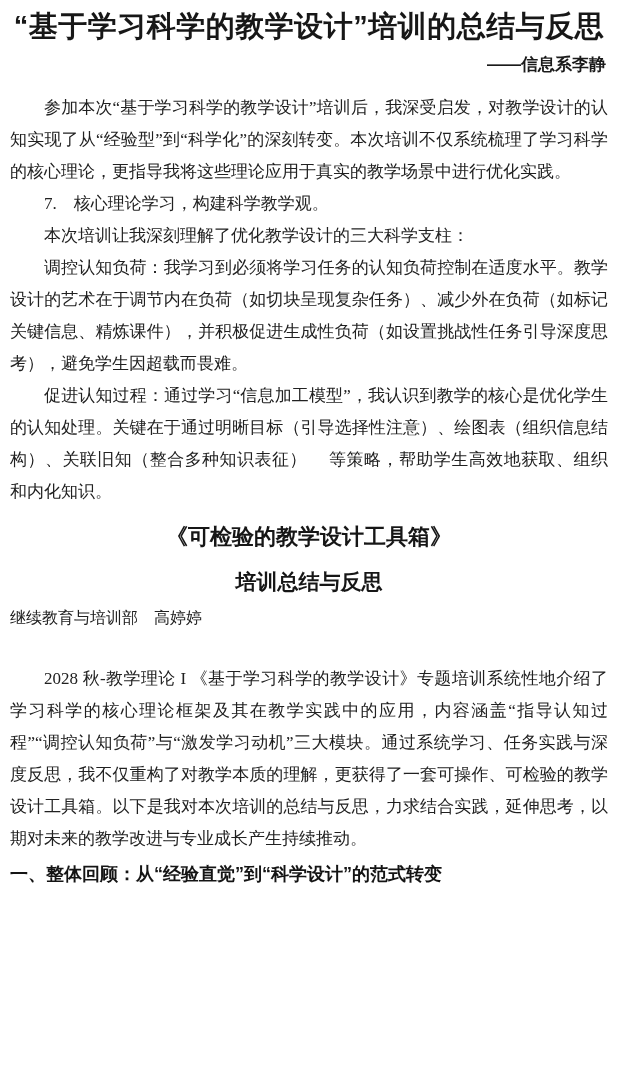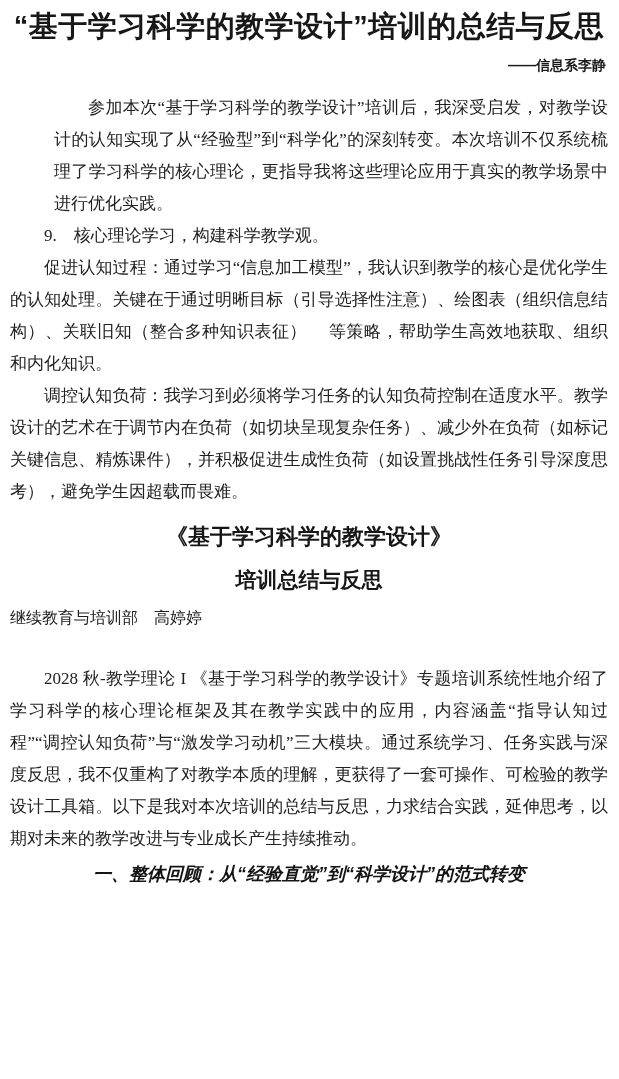--- a/index.html
+++ b/index.html
@@ -26,47 +26,47 @@
     font-size: 29px;
     line-height: 41px;
     text-align: center;
     letter-spacing: 0.5px;
     margin: 0;
     color: #171717;
   }
   .byline {
     font-family: "Liberation Sans", "DejaVu Sans", sans-serif;
     font-weight: 700;
-    font-size: 14px;
+    font-size: 17px;
     line-height: 22px;
     text-align: right;
     margin: 7px 2px 0 0;
     color: #1a1a1a;
   }
   .body-par {
     font-family: "Liberation Serif", "DejaVu Serif", serif;
     font-size: 17px;
     line-height: 32px;
     text-align: justify;
     text-indent: 2em;
     margin: 0;
     color: #212121;
   }
-  .p-intro { margin-top: 16px; margin-left: 44px; }
+  .p-intro { margin-top: 16px; }
   .sub-title1 {
     font-family: "Liberation Sans", "DejaVu Sans", sans-serif;
     font-weight: 700;
     font-size: 22px;
     line-height: 30px;
     text-align: center;
     margin: 14px 0 0 0;
     color: #161616;
   }
   .sub-title2 {
-    font-family: Liberation Mono, monospace;
+    font-family: Liberation Serif, serif;
     font-weight: 700;
     font-size: 21px;
     line-height: 28px;
     text-align: center;
     margin: 16px 0 0 0;
     color: #161616;
   }
   .sub-author {
     font-family: "Liberation Serif", "DejaVu Serif", serif;
     font-size: 16px;
@@ -74,46 +74,45 @@
     text-align: left;
     margin: 11px 0 0 0;
     color: #212121;
   }
   .p-overview { margin-top: 34px; }
   .section-heading {
     font-family: "Liberation Sans", "DejaVu Sans", sans-serif;
     font-weight: 700;
     font-size: 18px;
     line-height: 30px;
-    text-align: center;
     margin: 4px 0 2px 0;
     color: #141414;
-    font-style: italic;
   }
 </style>
 </head>
 <body>
 
 <div class="page">
 
   <h1 class="doc-title">“基于学习科学的教学设计”培训的总结与反思</h1>
 
   <div class="byline">——信息系李静</div>
 
   <p class="body-par p-intro">参加本次“基于学习科学的教学设计”培训后，我深受启发，对教学设计的认知实现了从“经验型”到“科学化”的深刻转变。本次培训不仅系统梳理了学习科学的核心理论，更指导我将这些理论应用于真实的教学场景中进行优化实践。</p>
 
-  <p class="body-par">9.　核心理论学习，构建科学教学观。</p>
+  <p class="body-par">7.　核心理论学习，构建科学教学观。</p>
 
+  <p class="body-par">本次培训让我深刻理解了优化教学设计的三大科学支柱：</p>
+
+  <p class="body-par">调控认知负荷：我学习到必须将学习任务的认知负荷控制在适度水平。教学设计的艺术在于调节内在负荷（如切块呈现复杂任务）、减少外在负荷（如标记关键信息、精炼课件），并积极促进生成性负荷（如设置挑战性任务引导深度思考），避免学生因超载而畏难。</p>
 
   <p class="body-par">促进认知过程：通过学习“信息加工模型”，我认识到教学的核心是优化学生的认知处理。关键在于通过明晰目标（引导选择性注意）、绘图表（组织信息结构）、关联旧知（整合多种知识表征）　 等策略，帮助学生高效地获取、组织和内化知识。</p>
 
-  <p class="body-par">调控认知负荷：我学习到必须将学习任务的认知负荷控制在适度水平。教学设计的艺术在于调节内在负荷（如切块呈现复杂任务）、减少外在负荷（如标记关键信息、精炼课件），并积极促进生成性负荷（如设置挑战性任务引导深度思考），避免学生因超载而畏难。</p>
-
   <div>
-    <div class="sub-title1">《基于学习科学的教学设计》</div>
+    <div class="sub-title1">《可检验的教学设计工具箱》</div>
     <div class="sub-title2">培训总结与反思</div>
     <div class="sub-author">继续教育与培训部　高婷婷</div>
   </div>
 
   <p class="body-par p-overview">2028 秋-教学理论 I 《基于学习科学的教学设计》专题培训系统性地介绍了学习科学的核心理论框架及其在教学实践中的应用，内容涵盖“指导认知过程”“调控认知负荷”与“激发学习动机”三大模块。通过系统学习、任务实践与深度反思，我不仅重构了对教学本质的理解，更获得了一套可操作、可检验的教学设计工具箱。以下是我对本次培训的总结与反思，力求结合实践，延伸思考，以期对未来的教学改进与专业成长产生持续推动。</p>
 
   <h2 class="section-heading">一、整体回顾：从“经验直觉”到“科学设计”的范式转变</h2>
 
 
 </div>

